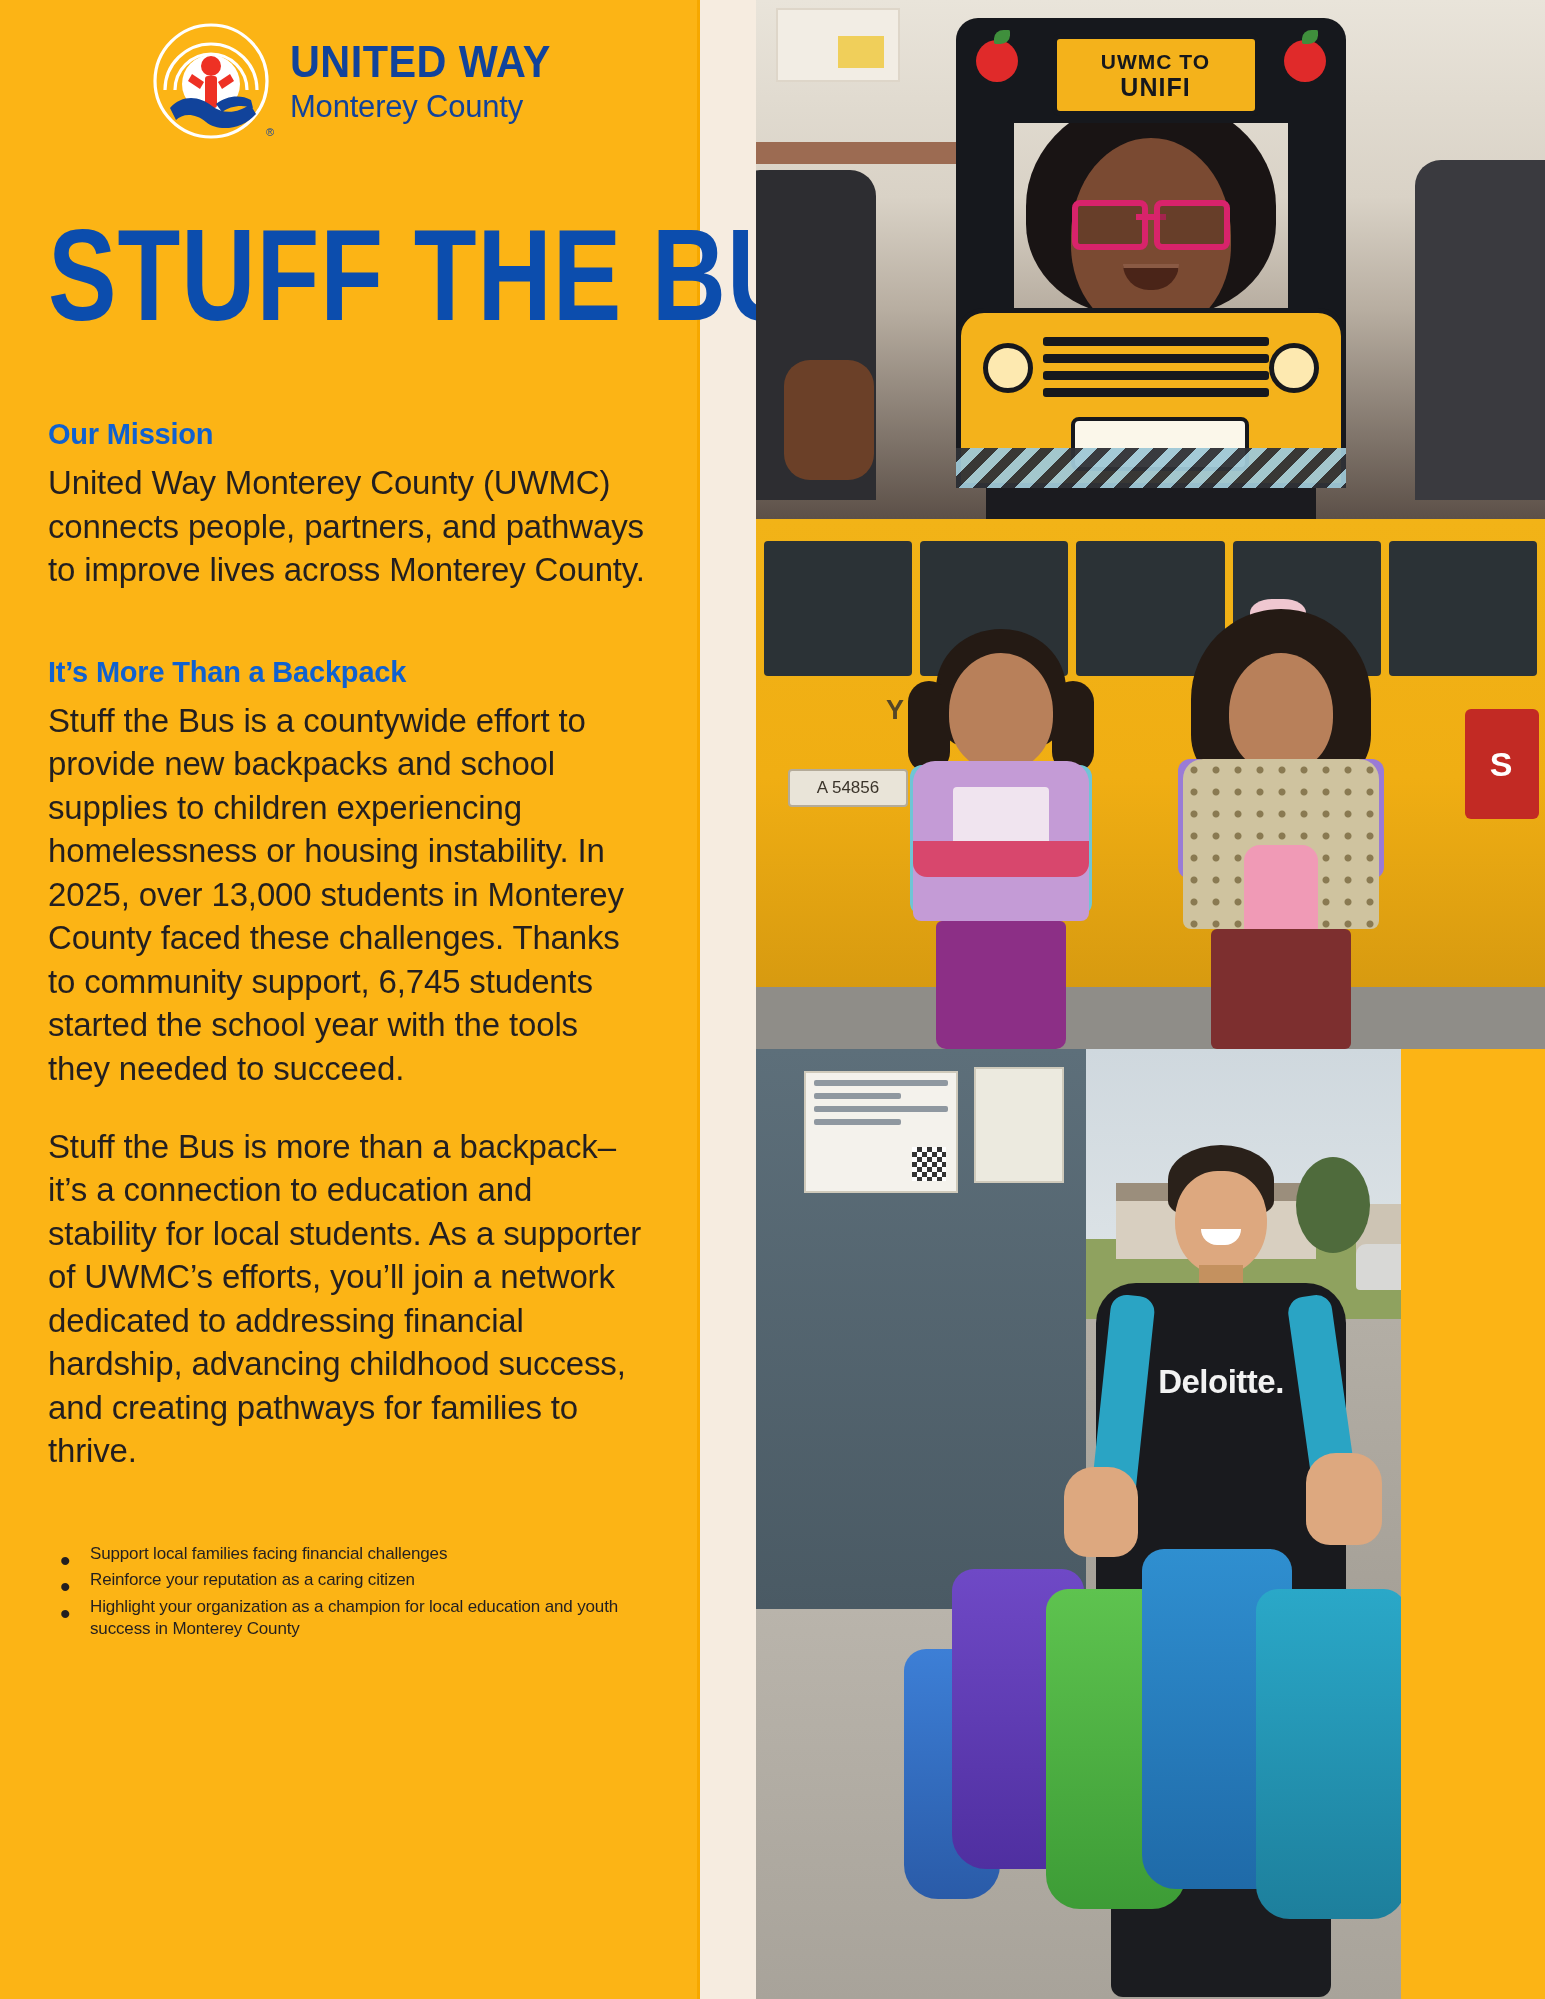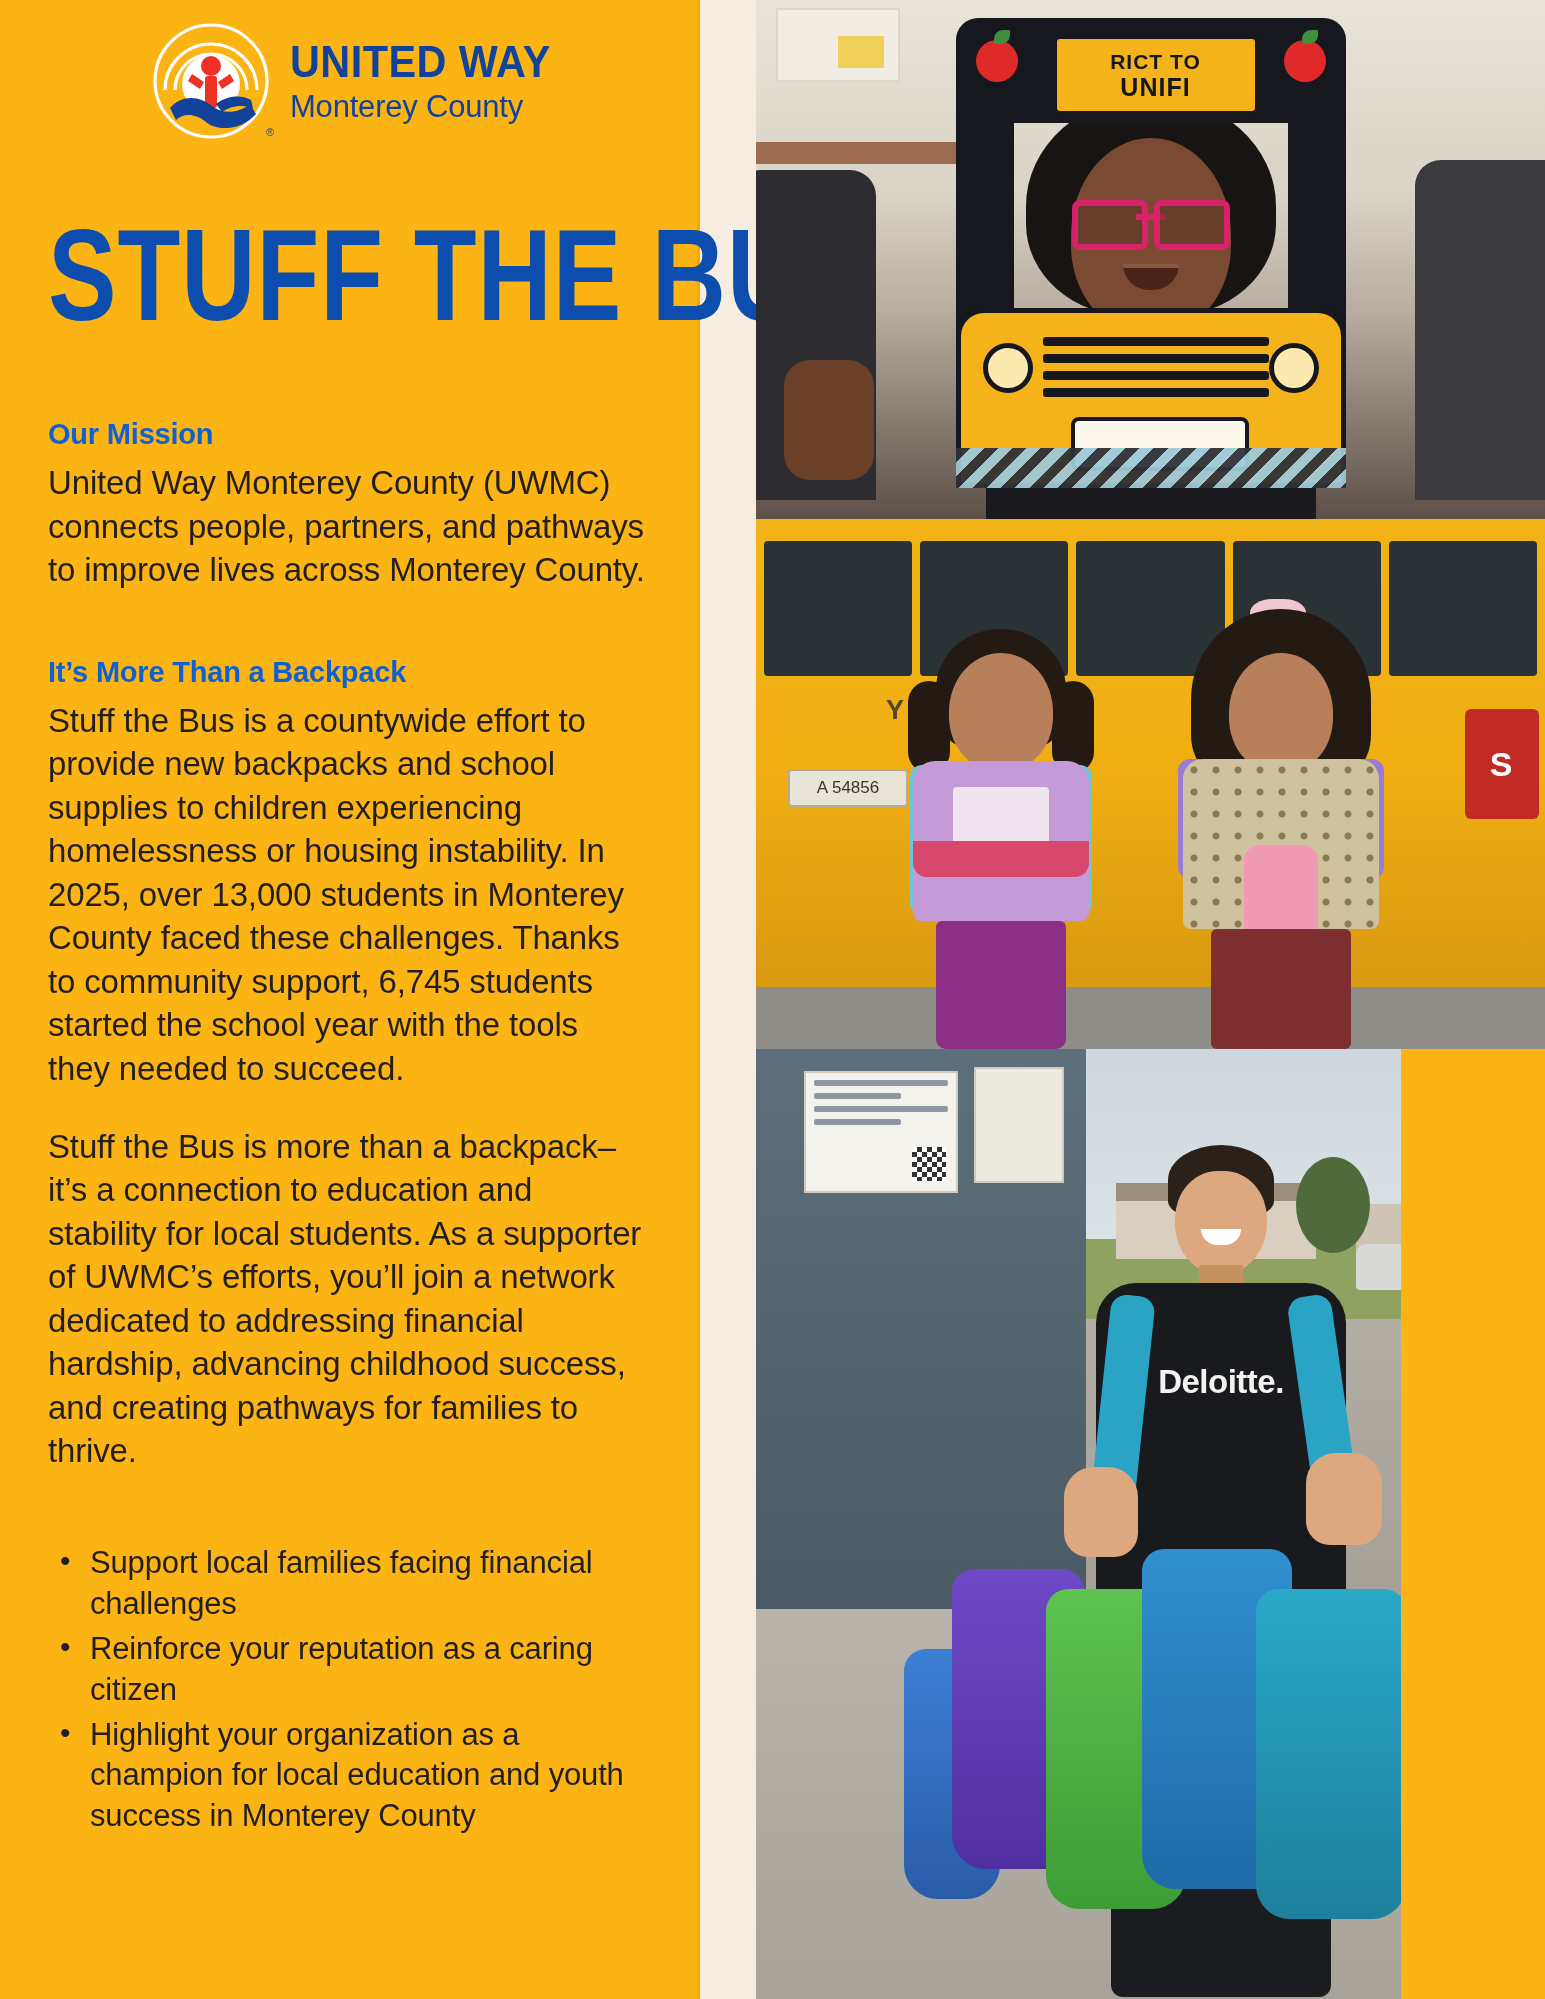--- a/index.html
+++ b/index.html
@@ -132,21 +132,21 @@
   .spacer-md { height: 34px; }
 
   ul.benefits {
     margin: 6px 0 0 0;
     padding: 0 0 0 42px;
     list-style: none;
   }
   ul.benefits li {
     position: relative;
     font-family: "Liberation Sans", sans-serif;
-    font-size: 31px;
+    font-size: 17px;
     line-height: 1.32;
     color: #231f20;
     margin-bottom: 4px;
     letter-spacing: -0.15px;
   }
   ul.benefits li::before {
     content: "\2022";
     position: absolute;
     left: -30px;
     top: -2px;
@@ -535,21 +535,21 @@
             <div class="lens r"></div>
         </div>
         <div class="p1-smile"></div>
         <div class="p1-body"></div>
       </div>
 
       <div class="p1-frame">
         <div class="p1-frame-top">
           <div class="p1-apple left"></div>
           <div class="p1-signboard">
-            <span>RICT TO</span>
+            <span>UWMC TO</span>
             <span>UNIFI</span>
           </div>
           <div class="p1-apple right"></div>
         </div>
         <div class="p1-frame-sideL"></div>
         <div class="p1-frame-sideR"></div>
         <div class="p1-bus">
           <div class="p1-head l"></div>
           <div class="p1-head r"></div>
           <div class="p1-grill">

